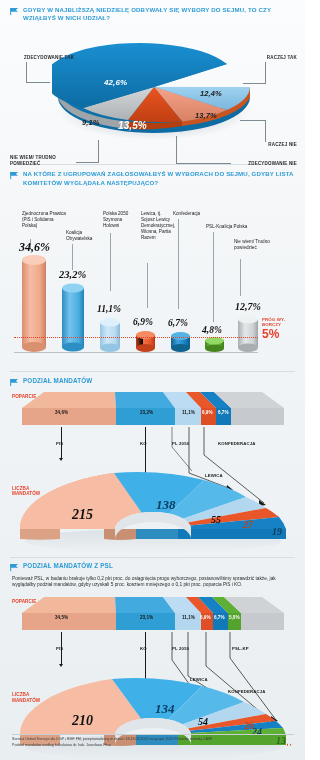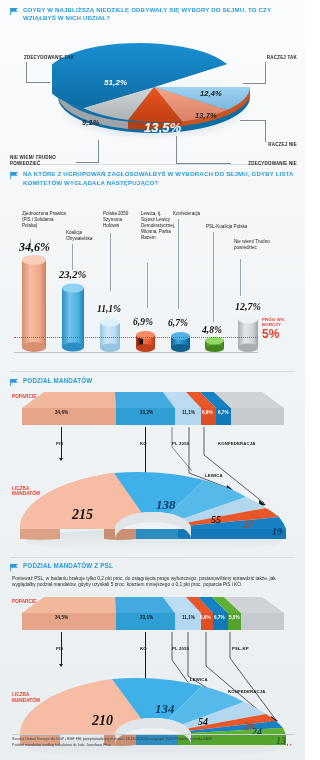--- a/index.html
+++ b/index.html
@@ -122,24 +122,24 @@
       <path d="M102 47 L198 47 A96 36 0 0 1 73.5 72.8 Z" fill="url(#sh2)" transform="rotate(0 102 47)"></path>
       <path d="M102 47 L198 47 A96 36 0 1 0 48 15.6 Z" fill="none"></path>
       <path d="M102 47 L175 70 A96 36 0 1 1 175 24 Z" fill="url(#sh1)"></path>
       <path d="M102 47 L198 47 A96 36 0 0 1 175 70 Z" fill="url(#sh2)"></path>
       <path d="M102 47 L175 70 A96 36 0 0 1 130 81.5 Z" fill="url(#sh3)"></path>
       <path d="M102 47 L130 81.5 A96 36 0 0 1 76 80 Z" fill="url(#sh4)"></path>
       <path d="M102 47 L76 80 A96 36 0 0 1 31 68 Z" fill="url(#sh5)"></path>
       <path d="M102 47 L31 68 A96 36 0 1 1 175 24 Z" fill="url(#sh1)"></path>
     </svg>
 
-    <div class="pct" style="left:104px; top:54px; font-size:8px; color:#ffffff;">51,2%</div>
+    <div class="pct" style="left:104px; top:54px; font-size:8px; color:#ffffff;">42,6%</div>
     <div class="pct" style="left:200px; top:65px; font-size:7.5px; color:#1d1d1d;">12,4%</div>
     <div class="pct" style="left:195px; top:87px; font-size:7.5px; color:#1d1d1d;">13,7%</div>
-    <div class="pct" style="left:144px; top:96px; font-size:13px; color:#ffffff;">13,5%</div>
+    <div class="pct" style="left:118px; top:96px; font-size:10px; color:#ffffff;">13,5%</div>
     <div class="pct" style="left:82px; top:94px; font-size:7.5px; color:#1d1d1d;">9,1%</div>
 
     <div class="lbl" style="left:24px; top:31px;">ZDECYDOWANIE TAK</div>
     <div class="leader" style="left:26px; top:38px; width:.6px; height:20px;"></div>
     <div class="leader" style="left:26px; top:58px; width:24px; height:.6px;"></div>
 
     <div class="lbl" style="right:8px; top:31px; text-align:right;">RACZEJ TAK</div>
     <div class="leader" style="left:265px; top:38px; width:.6px; height:21px;"></div>
     <div class="leader" style="left:243px; top:59px; width:23px; height:.6px;"></div>
 
@@ -492,21 +492,21 @@
       <path d="M135 62 L2 62 A133 58 0 0 1 94 6 Z" fill="#f6bda4"></path>
       <path d="M135 62 L94 6 A133 58 0 0 1 184 13 Z" fill="#3fb0e8"></path>
       <path d="M135 62 L184 13 A133 58 0 0 1 226 29 Z" fill="#55b9ea"></path>
       <path d="M135 62 L226 29 A133 58 0 0 1 248 41 Z" fill="#b2d7ef"></path>
       <path d="M135 62 L248 41 A133 58 0 0 1 258 48 Z" fill="#e8562a"></path>
       <path d="M135 62 L258 48 A133 58 0 0 1 265 55 Z" fill="#1681c4"></path>
       <path d="M135 62 L265 55 A133 58 0 0 1 268 62 Z" fill="#5db033"></path>
       <path d="M135 62 m-38 0 a38 17 0 0 1 76 0 Z" fill="#eef1f3"></path>
       <path d="M97 62 A38 17 0 0 1 173 62 L173 72 A38 17 0 0 0 97 72 Z" fill="#dfe5e9"></path>
     </svg>
-    <div class="seatnum" style="left:72px; top:124px; font-size:14px;margin-left:20px;">210</div>
+    <div class="seatnum" style="left:72px; top:124px; font-size:14px;">210</div>
     <div class="seatnum" style="left:155px; top:112px; font-size:13px; color:#0d3f63;">134</div>
     <div class="seatnum" style="left:198px; top:127px; font-size:10px;">54</div>
     <div class="seatnum" style="left:244px; top:131px; font-size:10px; color:#b8431c;">26</div>
     <div class="seatnum" style="left:252px; top:137px; font-size:10px; color:#0d3f63;">24</div>
     <div class="seatnum" style="left:276px; top:146px; font-size:10px; color:#2f6b16;">13</div>
   </div>
 
   <div class="footer">
     <div style="height:.6px; background:#c9d0d5; margin-bottom:3px;"></div>
     <p>Sondaż United Surveys dla DGP i RMF FM, przeprowadzony w dniach  18-19.03.2022 na grupie 1000 Polaków, metodą CAWI</p>

